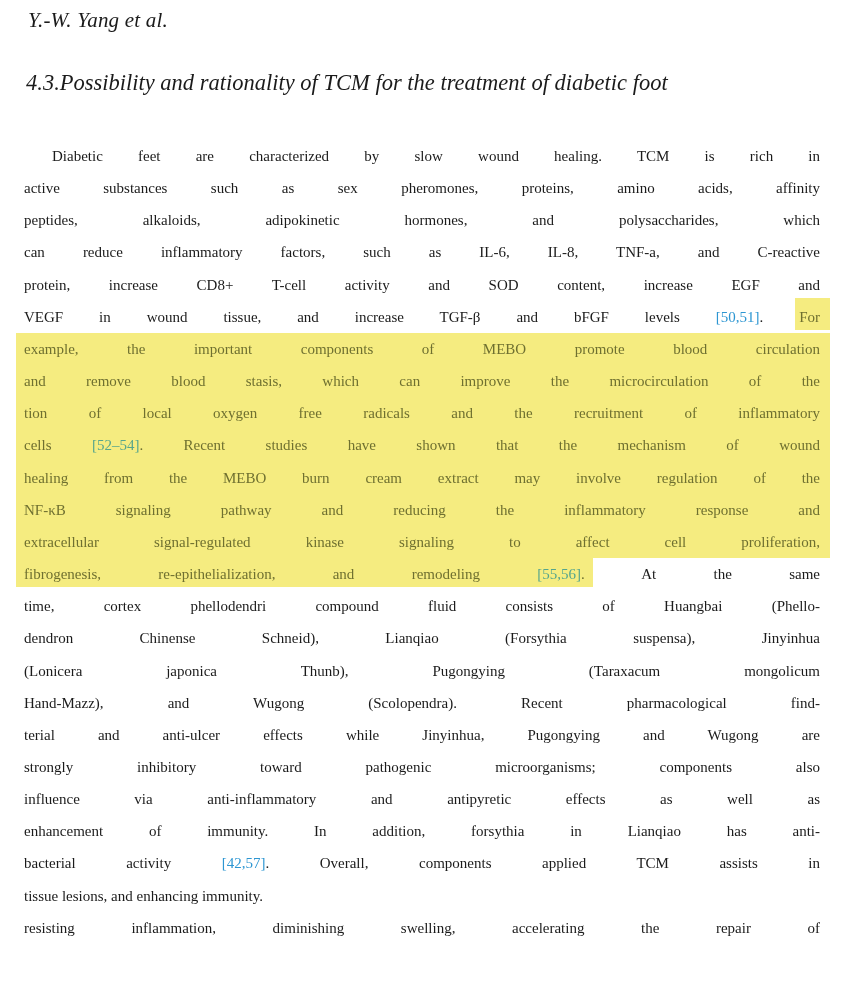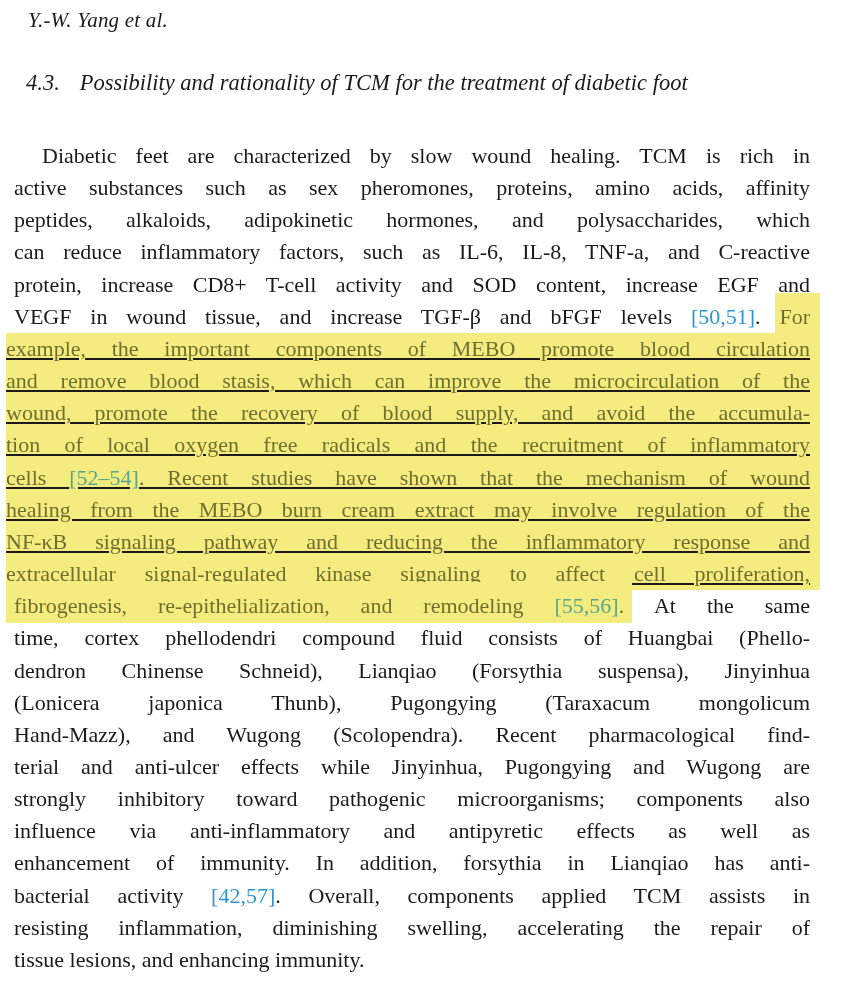--- a/index.html
+++ b/index.html
@@ -11,32 +11,32 @@
   .author{
     position:absolute;left:28px;top:8px;
     font-size:21px;font-style:italic;color:var(--text,#1b1b1b);
     letter-spacing:.2px;
   }
   .heading{
     position:absolute;left:26px;top:70px;
     font-size:22.5px;font-style:italic;color:var(--text,#1b1b1b);
     white-space:nowrap;
   }
-  .heading .num{margin-right:20px;}
+  .heading .num{}
   .para{
-    position:absolute;left:14px;top:140px;width:796px;
-    font-size:22px;line-height:32.15px;color:var(--text,#1b1b1b);
+    position:absolute;left:24px;top:140px;width:796px;
+    font-size:15px;line-height:32.15px;color:var(--text,#1b1b1b);
   }
   .line{text-align:justify;text-align-last:justify;-moz-text-align-last:justify;}
   .line.indent{text-indent:28px;}
   .line.last{text-align-last:left;-moz-text-align-last:left;}
   .line.bgfull{
     background:var(--y,#f5ec80);
     margin-left:-8px;margin-right:-10px;
-    padding-right:10px;text-decoration:underline;
+    padding-left:8px;padding-right:10px;
   }
   span.n{color:var(--text,#1b1b1b);}
   span.c{color:var(--blue,#2d96d2);}
   .h{color:var(--olive,#6f7030);}
   .ch{color:var(--teal,#56a58c);}
   .hbg{background:var(--y,#f5ec80);padding-top:11px;padding-bottom:5px;}
   .bleedl{padding-left:4px;margin-left:-4px;}
   .extl{padding-left:8px;margin-left:-8px;}
   .extr{padding-right:10px;margin-right:-10px;}
   .extr2{padding-right:8px;margin-right:-8px;}
@@ -52,31 +52,30 @@
 
 <div class="para">
     <div class="line indent"><span class="n">Diabetic feet are characterized by slow wound healing. TCM is rich in</span></div>
     <div class="line"><span class="n">active substances such as sex pheromones, proteins, amino acids, affinity</span></div>
     <div class="line"><span class="n">peptides, alkaloids, adipokinetic hormones, and polysaccharides, which</span></div>
     <div class="line"><span class="n">can reduce inflammatory factors, such as IL-6, IL-8, TNF-a, and C-reactive</span></div>
     <div class="line"><span class="n">protein, increase CD8+ T-cell activity and SOD content, increase EGF and</span></div>
     <div class="line"><span class="n">VEGF in wound tissue, and increase TGF-β and bFGF levels </span><span class="c">[50,51]</span><span class="n">. </span><span class="h hbg bleedl extr">For</span></div>
     <div class="line bgfull"><span class="h">example, the important components of MEBO promote blood circulation</span></div>
     <div class="line bgfull"><span class="h">and remove blood stasis, which can improve the microcirculation of the</span></div>
-    <div class="line bgfull"><span class="h">wound, promote the recovery of blood supply, and avoid the accumula-</span></div>
     <div class="line bgfull"><span class="h">tion of local oxygen free radicals and the recruitment of inflammatory</span></div>
     <div class="line bgfull"><span class="h">cells </span><span class="ch">[52–54]</span><span class="h">. Recent studies have shown that the mechanism of wound</span></div>
     <div class="line bgfull"><span class="h">healing from the MEBO burn cream extract may involve regulation of the</span></div>
     <div class="line bgfull"><span class="h">NF-κB signaling pathway and reducing the inflammatory response and</span></div>
     <div class="line bgfull"><span class="h">extracellular signal-regulated kinase signaling to affect cell proliferation,</span></div>
     <div class="line"><span class="h hbg extl">fibrogenesis, re-epithelialization, and remodeling </span><span class="ch hbg">[55,56]</span><span class="h hbg extr2">.</span><span class="n"> At the same</span></div>
     <div class="line"><span class="n">time, cortex phellodendri compound fluid consists of Huangbai (Phello-</span></div>
     <div class="line"><span class="n">dendron Chinense Schneid), Lianqiao (Forsythia suspensa), Jinyinhua</span></div>
     <div class="line"><span class="n">(Lonicera japonica Thunb), Pugongying (Taraxacum mongolicum</span></div>
     <div class="line"><span class="n">Hand-Mazz), and Wugong (Scolopendra). Recent pharmacological find-</span></div>
     <div class="line"><span class="n">terial and anti-ulcer effects while Jinyinhua, Pugongying and Wugong are</span></div>
     <div class="line"><span class="n">strongly inhibitory toward pathogenic microorganisms; components also</span></div>
     <div class="line"><span class="n">influence via anti-inflammatory and antipyretic effects as well as</span></div>
     <div class="line"><span class="n">enhancement of immunity. In addition, forsythia in Lianqiao has anti-</span></div>
     <div class="line"><span class="n">bacterial activity </span><span class="c">[42,57]</span><span class="n">. Overall, components applied TCM assists in</span></div>
+    <div class="line last"><span class="n">tissue lesions, and enhancing immunity.</span></div>
     <div class="line"><span class="n">resisting inflammation, diminishing swelling, accelerating the repair of</span></div>
-    <div class="line last"><span class="n">tissue lesions, and enhancing immunity.</span></div>
   </div>
 
 </body></html>

